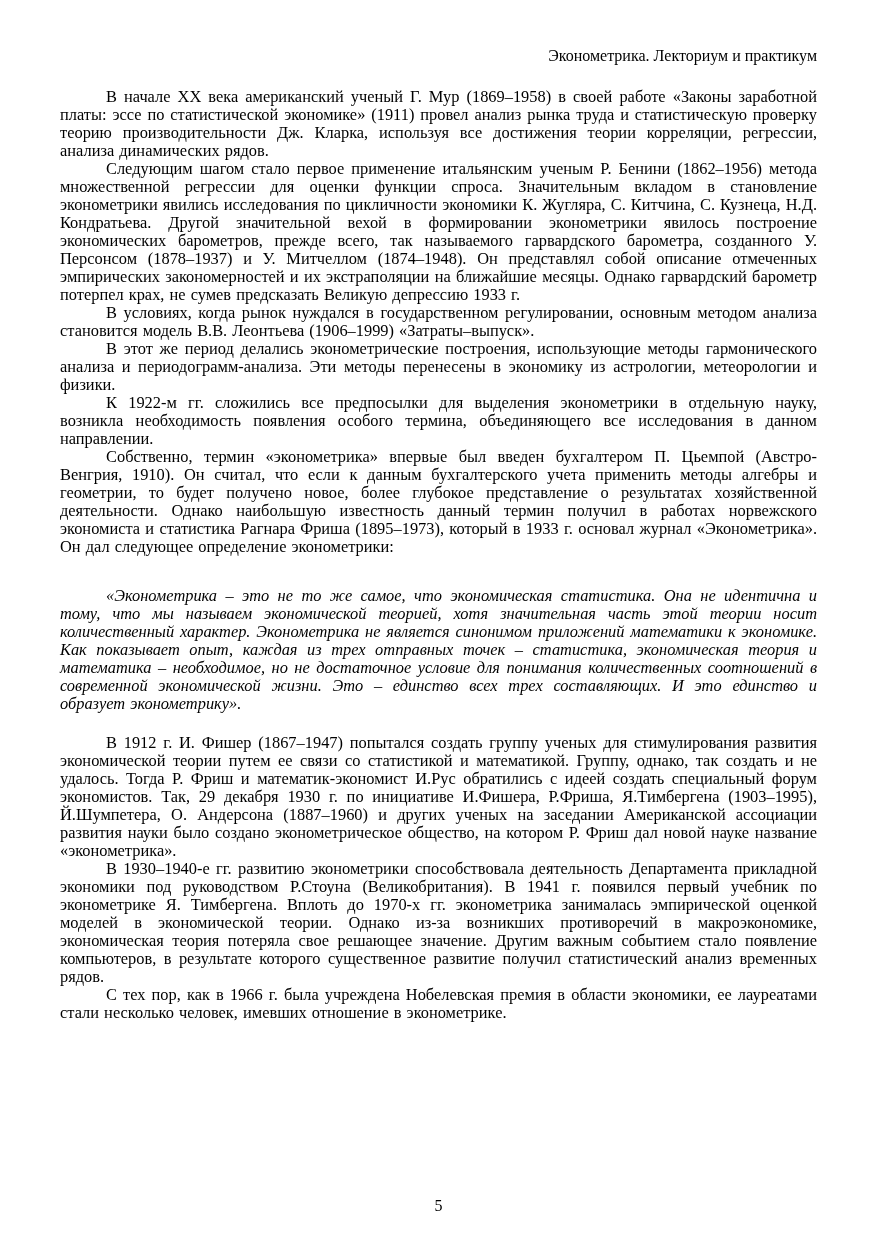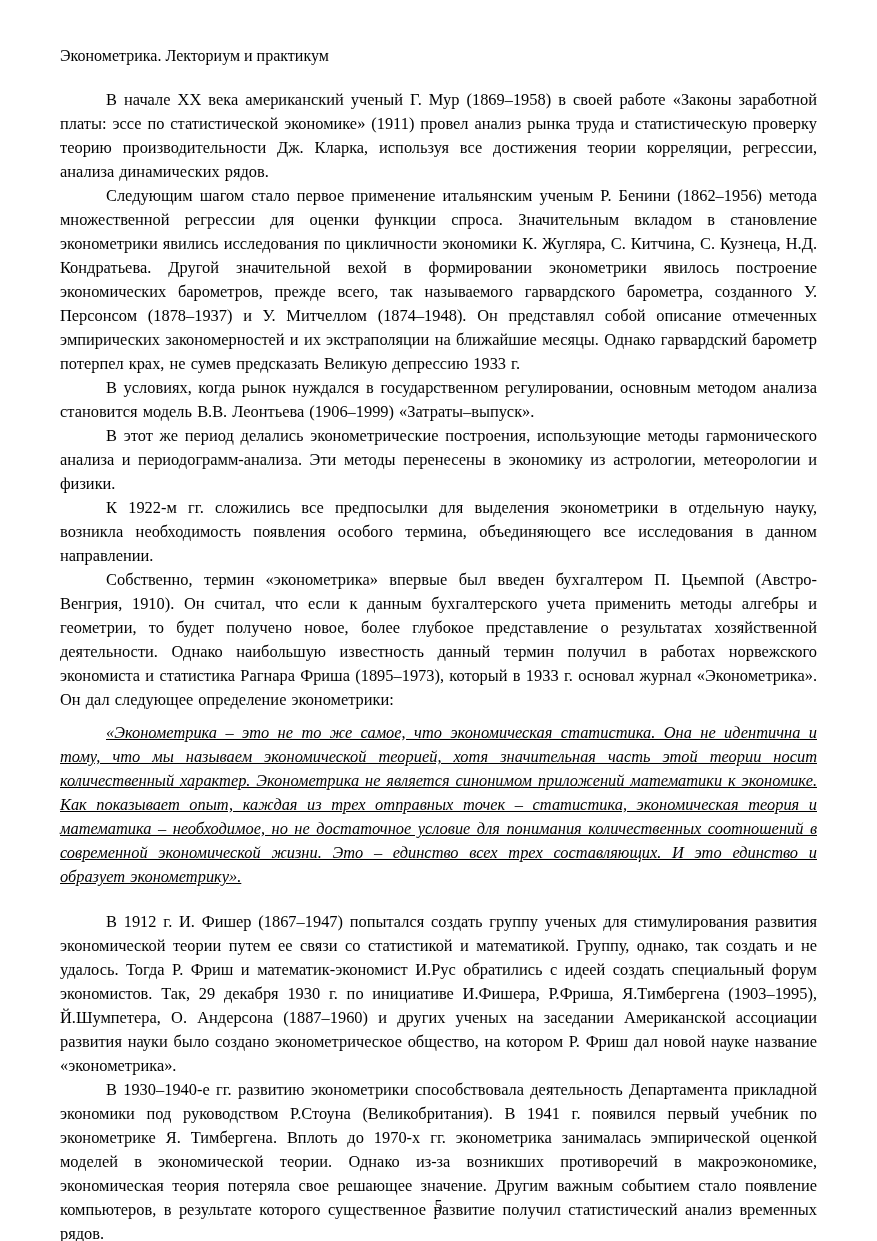--- a/index.html
+++ b/index.html
@@ -13,37 +13,36 @@
     height: 1241px;
     box-sizing: border-box;
     position: relative;
     background: #ffffff;
     color: #000000;
     font-family: "Liberation Serif", "DejaVu Serif", serif;
     padding: 46px 60px 0 60px;
     overflow: hidden;
   }
   .running-header {
-    text-align: left;
+    text-align: right;
     font-size: 16px;
     line-height: 20px;
     margin-bottom: 22px;
   }
   .doc-body p.para {
     margin: 0;
     font-size: 16.4px;
-    line-height: 24px;
+    line-height: 18px;
     text-align: justify;
     text-indent: 46px;
     word-spacing: 1px;
   }
   .doc-body p.para.quote {
     font-style: italic;
-    margin: 9px 0 21px 0;
-    text-decoration: underline;
+    margin: 31px 0 21px 0;
   }
   .page-footer {
     position: absolute;
     left: 0;
     bottom: 26px;
     width: 100%;
     text-align: center;
     font-size: 16px;
   }
 </style>

